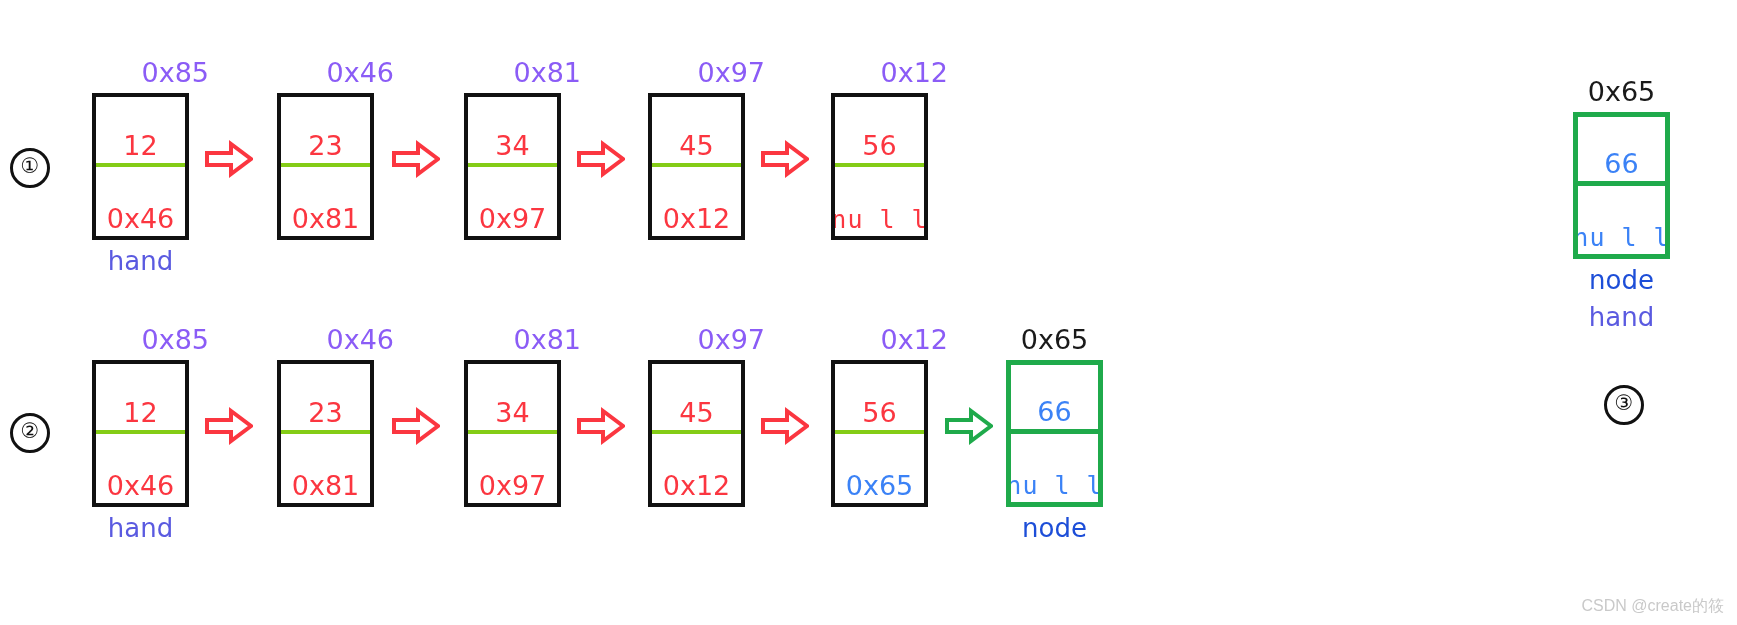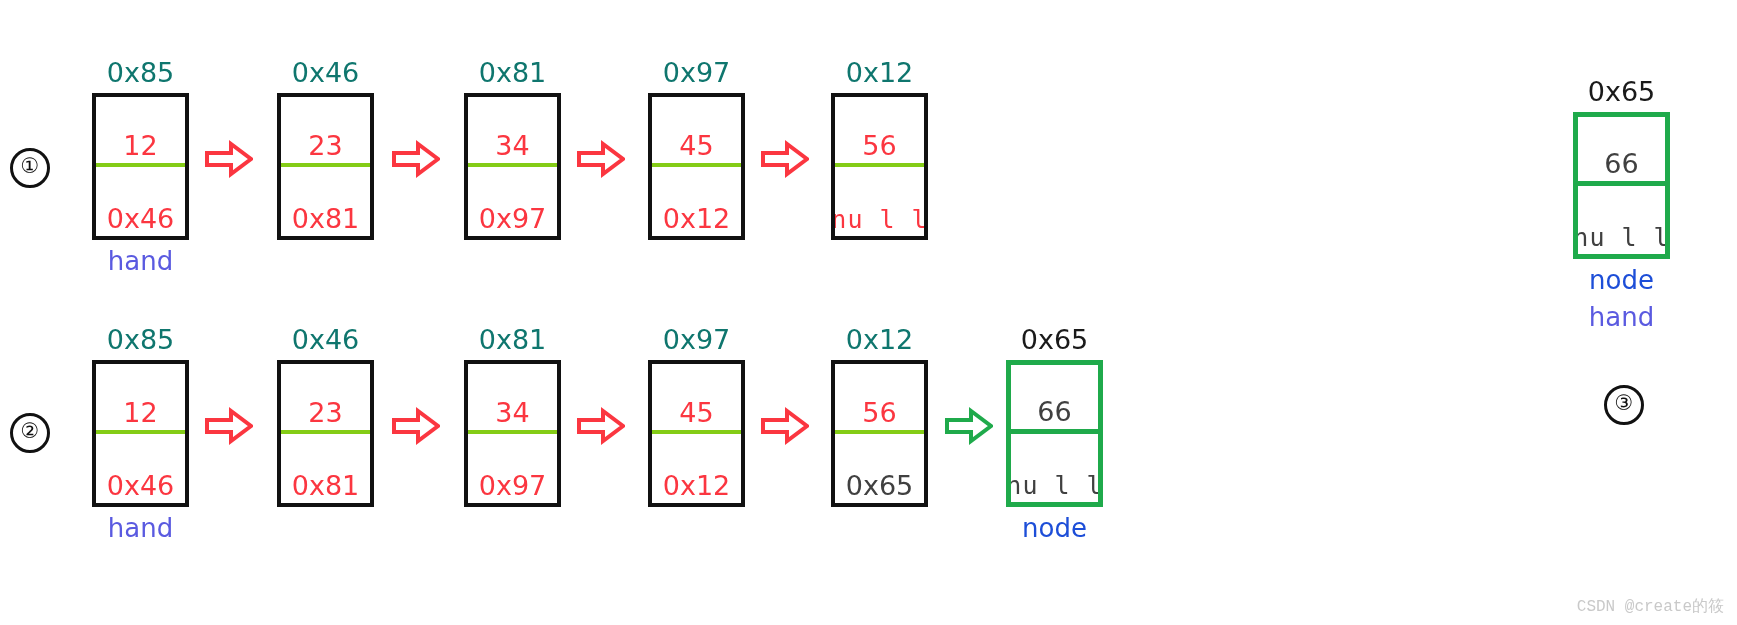--- a/index.html
+++ b/index.html
@@ -66,39 +66,39 @@
   .cell-text {
     font-size: 27px;
     line-height: 1;
     white-space: nowrap;
   }
   .cell-text.red {
     color: #fb3640;
     font-family: "DejaVu Sans", sans-serif;
   }
   .cell-text.black {
-    color: #404040;
+    color: #3b82f6;
     font-family: "DejaVu Sans", sans-serif;
   }
   .cell-text.mono {
     font-family: "DejaVu Sans Mono", monospace;
     letter-spacing: 1px;
     font-size: 25px;
   }
 
   
   .addr-label {
     position: absolute;
     font-size: 27px;
     line-height: 1;
     white-space: nowrap;
     font-family: "DejaVu Sans", sans-serif;
     text-align: center;
   }
-  .addr-label.red { color: #0f766e; }
+  .addr-label.red { color: #8b5cf6; text-align: right; }
   .addr-label.black { color: #1a1a1a; }
 
   
   .name-label {
     position: absolute;
     font-size: 26px;
     line-height: 1;
     white-space: nowrap;
     font-family: "DejaVu Sans", sans-serif;
     text-align: center;
@@ -114,21 +114,21 @@
   }
   .arrow svg { display: block; width: 100%; height: 100%; }
 
   
   .watermark {
     position: absolute;
     right: 13px;
     bottom: 8px;
     color: #c9c9c9;
     font-size: 16px;
-    font-family: Liberation Mono, monospace;
+    font-family: Liberation Sans, sans-serif;
     white-space: nowrap;
   }
 </style>
 </head>
 <body>
 
 <div id="canvas">
     <div class="step-marker" style="left: 10px; top: 148px;">①</div>
     <div class="node red-node" style="left: 92px; top: 93px;">
       <div class="cell top">

